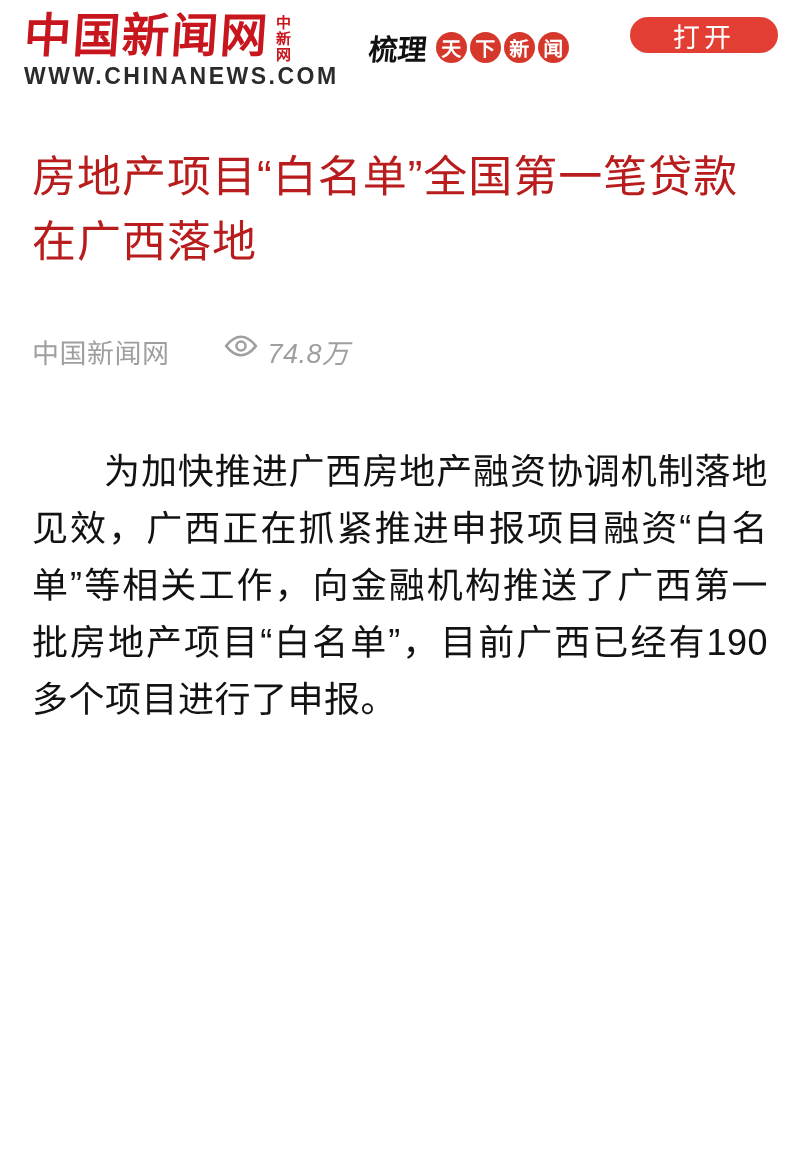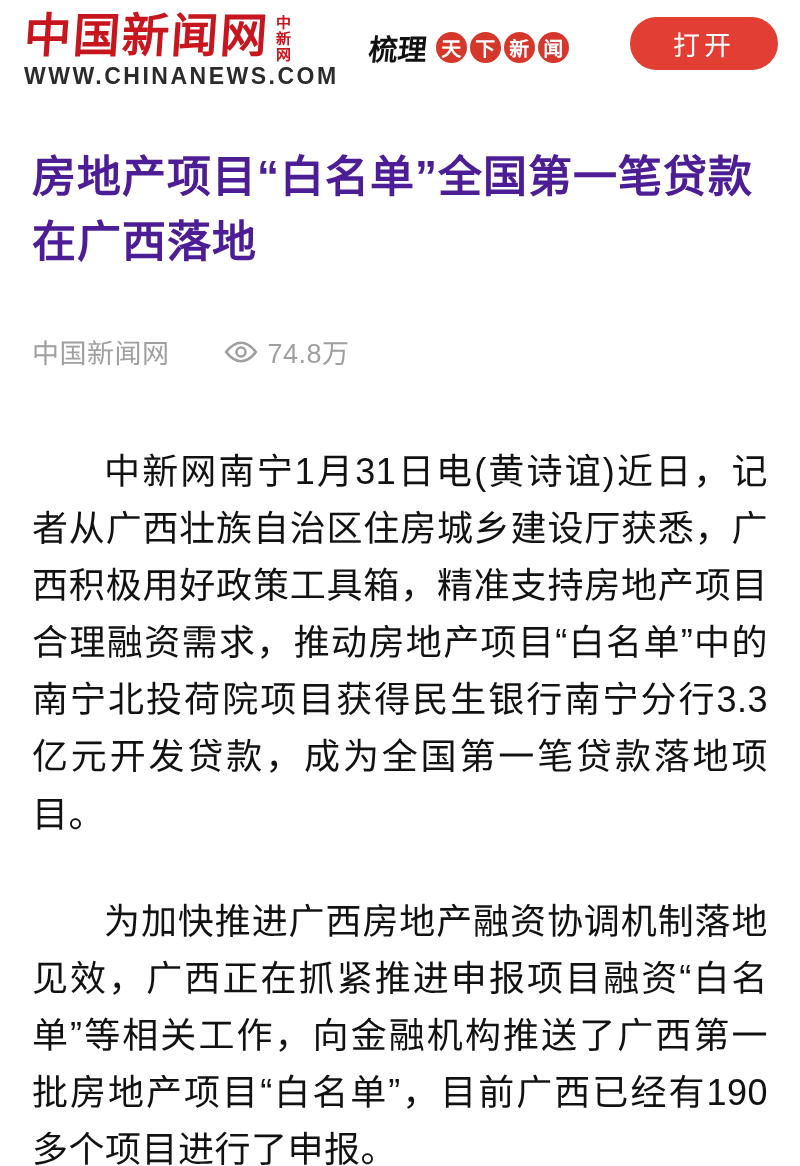--- a/index.html
+++ b/index.html
@@ -77,54 +77,54 @@
     justify-content: center;
     margin-left: 3px;
     font-family: "Liberation Serif", serif;
   }
 
   
   .open-btn {
     margin-left: auto;
     margin-top: 5px;
     width: 148px;
-    height: 53px;
+    height: 36px;
     border: none;
     border-radius: 27px;
     background: #e23e33;
     color: #ffffff;
     font-size: 27px;
     letter-spacing: 4px;
     font-family: "Liberation Sans", sans-serif;
     cursor: pointer;
     display: flex;
     align-items: center;
     justify-content: center;
   }
 
   
   .article { padding: 0 32px; }
   .article-title {
     margin-top: 48px;
     font-size: 44px;
-    font-weight: 700;
+    font-weight: 400;
     line-height: 1.48;
-    color: #4c1d95;
+    color: #b91c1c;
     letter-spacing: 1px;
   }
   .meta-row {
     display: flex;
     align-items: center;
     margin-top: 58px;
     font-size: 27px;
     color: #9f9f9f;
     letter-spacing: 0.5px;
   }
   .meta-source { margin-right: 14px; }
-  .meta-views { display: flex; align-items: flex-end; margin-left: 40px; }
+  .meta-views { display: flex; align-items: flex-start; margin-left: 40px; font-style: italic; }
   .eye-icon { display: inline-block; margin-right: 10px; margin-top: 2px; }
   .body-text { margin-top: 72px; }
   .body-text p {
     font-size: 36px;
     line-height: 1.585;
     color: #121212;
     text-align: justify;
     text-indent: 2em;
     letter-spacing: 0.5px;
     margin-bottom: 50px;
@@ -163,16 +163,15 @@
         <svg width="34" height="24" viewBox="0 0 24 16" aria-hidden="true">
           <path d="M12 1.5C6.5 1.5 2.6 6.6 1.5 8c1.1 1.4 5 6.5 10.5 6.5S21.4 9.4 22.5 8C21.4 6.6 17.5 1.5 12 1.5z" fill="none" stroke="#9f9f9f" stroke-width="1.8"></path>
           <circle cx="12" cy="8" r="3.2" fill="none" stroke="#9f9f9f" stroke-width="1.8"></circle>
         </svg>
       </span>
       <span>74.8万</span>
     </span>
   </div>
 
   <div class="body-text">
-    <p>中新网南宁1月31日电(黄诗谊)近日，记者从广西壮族自治区住房城乡建设厅获悉，广西积极用好政策工具箱，精准支持房地产项目合理融资需求，推动房地产项目“白名单”中的南宁北投荷院项目获得民生银行南宁分行3.3亿元开发贷款，成为全国第一笔贷款落地项目。</p>
     <p>为加快推进广西房地产融资协调机制落地见效，广西正在抓紧推进申报项目融资“白名单”等相关工作，向金融机构推送了广西第一批房地产项目“白名单”，目前广西已经有190多个项目进行了申报。</p>
   </div>
 </main>
 
 </body></html>

